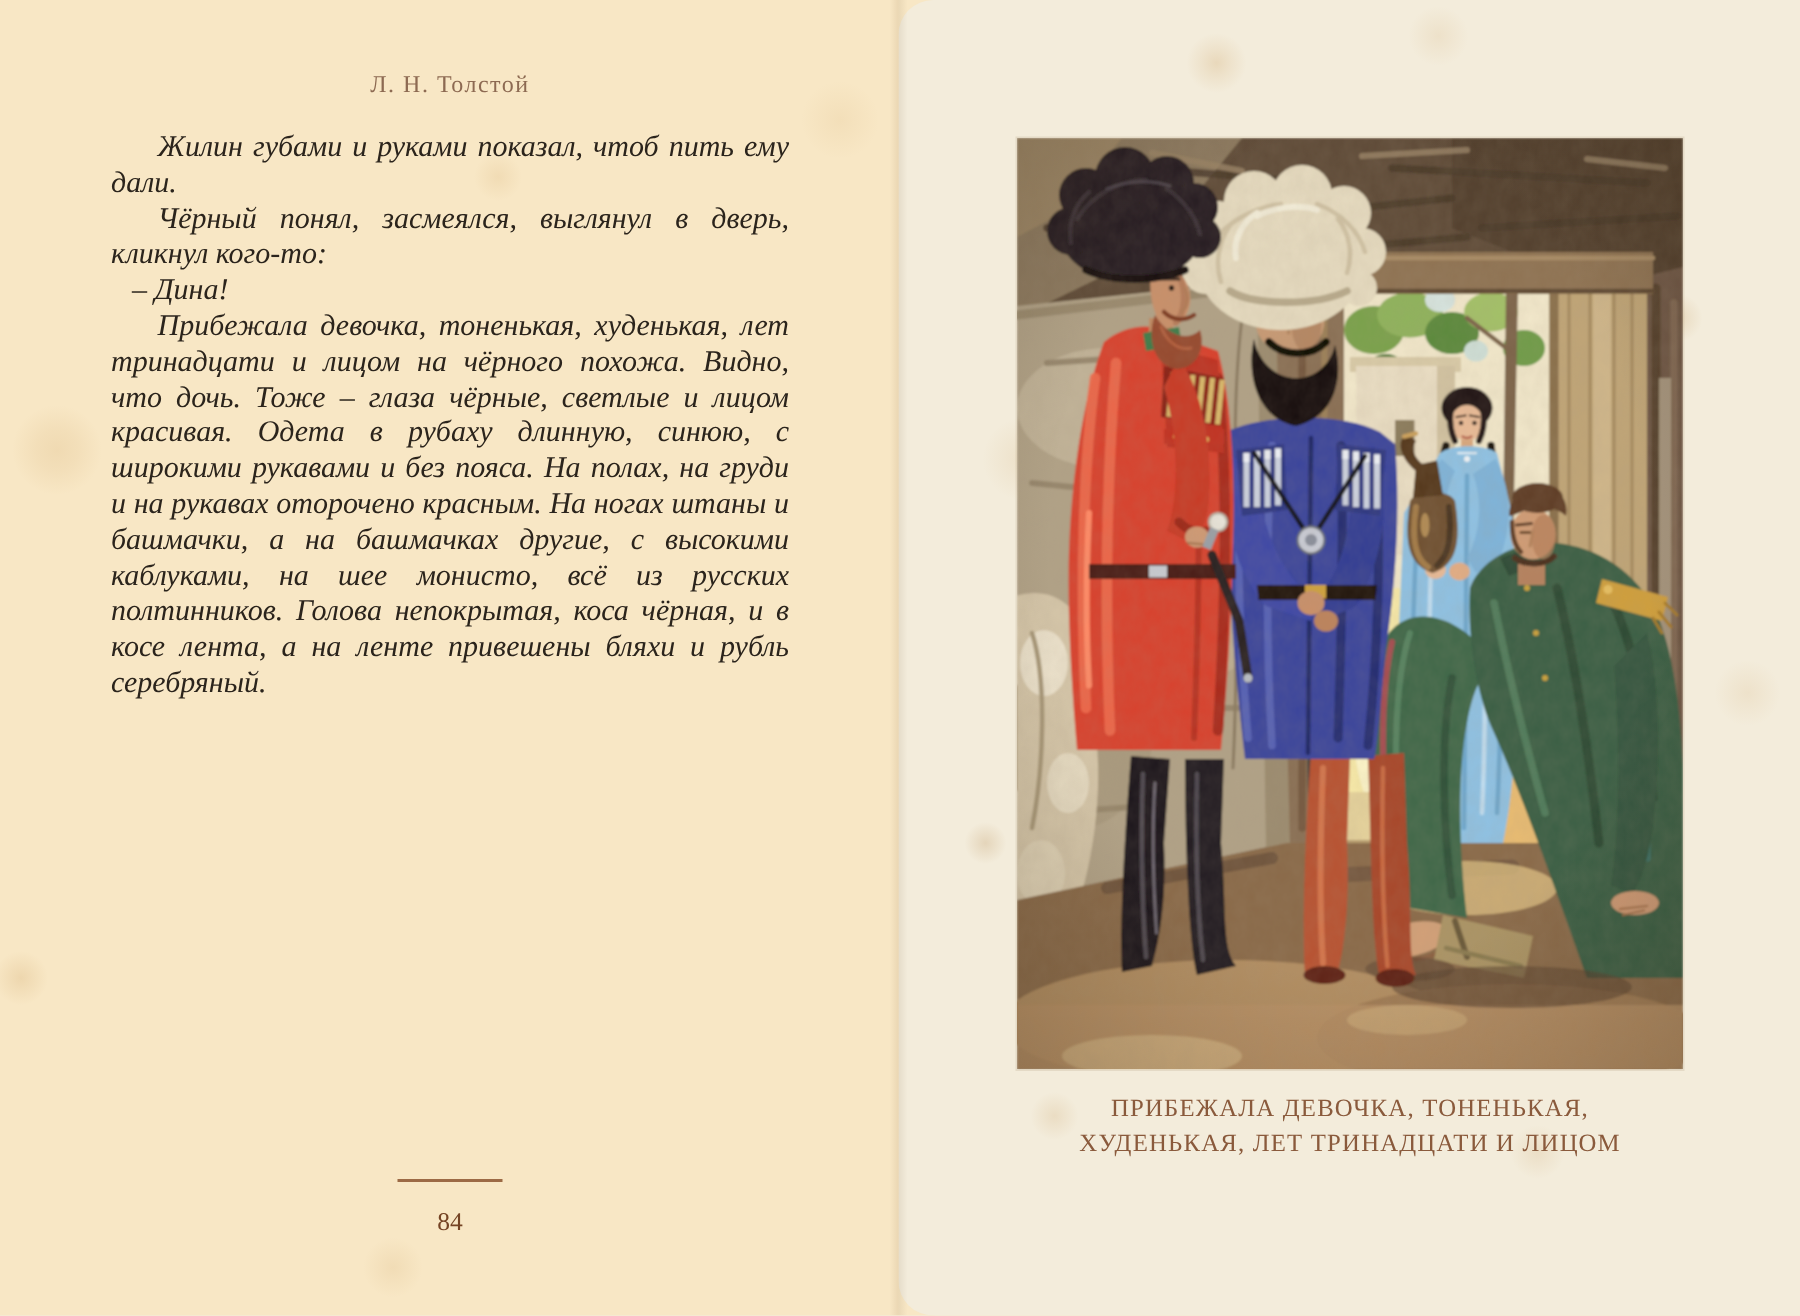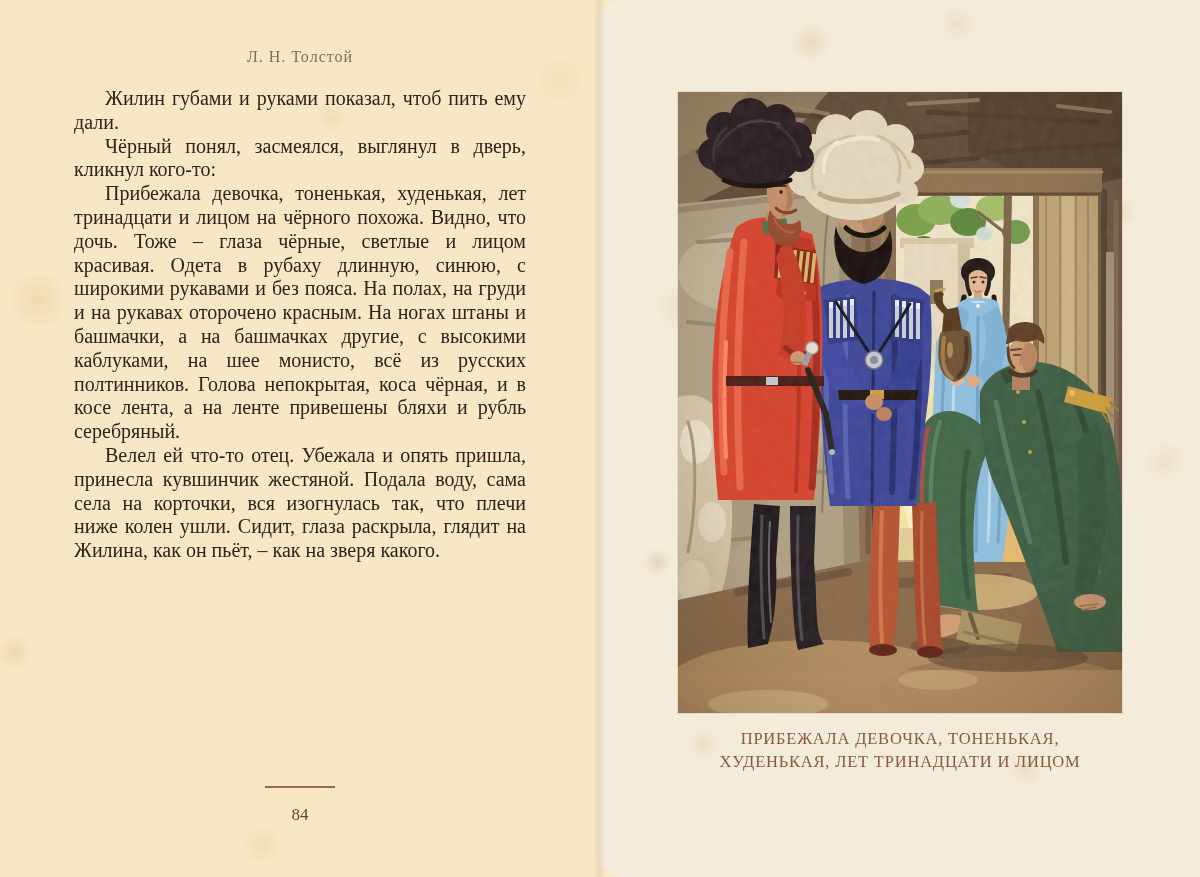--- a/index.html
+++ b/index.html
@@ -43,21 +43,21 @@
   }
   
   .running-header{
     position:absolute;left:74px;top:48px;width:452px;
     text-align:center;color:#8d6a52;font-size:16px;letter-spacing:1px;
   }
   .text-block{
     position:absolute;left:74px;top:87px;width:452px;
     color:#2b241c;font-size:20px;line-height:23.8px;text-align:justify;
   }
-  .text-block p{margin:0;text-indent:31px;}
+  .text-block p{margin:0;text-indent:31px;font-style:italic;}
   .text-block p.dialogue{text-indent:14px;}
   .footer{position:absolute;left:74px;top:786px;width:452px;text-align:center;}
   .footer-rule{width:70px;height:1.5px;background:#9c6a45;margin:0 auto 4px auto;}
   .page-number{color:#754424;font-size:17px;margin-top:17px;}
   
   .illustration{
     position:absolute;left:79px;top:92px;width:444px;height:621px;
     box-shadow:0 0 0 1px rgba(150,120,80,.15);
     overflow:hidden;
   }
@@ -70,22 +70,22 @@
 </head>
 <body>
 
 <div class="spread">
 
   <div class="page page-left">
     <div class="running-header">Л. Н. Толстой</div>
     <div class="text-block">
       <p>Жилин губами и руками показал, чтоб пить ему дали.</p>
       <p>Чёрный понял, засмеялся, выглянул в дверь, кликнул кого-то:</p>
+      <p class="dialogue">– Дина!</p>
       <p>Прибежала девочка, тоненькая, худенькая, лет тринадцати и лицом на чёрного похожа. Видно, что дочь. Тоже – глаза чёрные, светлые и лицом красивая. Одета в рубаху длинную, синюю, с широкими рукавами и без пояса. На полах, на груди и на рукавах оторочено красным. На ногах штаны и башмачки, а на башмачках другие, с высокими каблуками, на шее монисто, всё из русских полтинников. Голова непокрытая, коса чёрная, и в косе лента, а на ленте привешены бляхи и рубль серебряный.</p>
-      <p>Велел ей что-то отец. Убежала и опять пришла, принесла кувшинчик жестяной. Подала воду, сама села на корточки, вся изогнулась так, что плечи ниже колен ушли. Сидит, глаза раскрыла, глядит на Жилина, как он пьёт, – как на зверя какого.</p>
     </div>
     <div class="footer">
       <div class="footer-rule"></div>
       <div class="page-number">84</div>
     </div>
   </div>
 
   <div class="page page-right">
     <div class="illustration">
       <svg viewBox="0 0 444 621" xmlns="http://www.w3.org/2000/svg">

